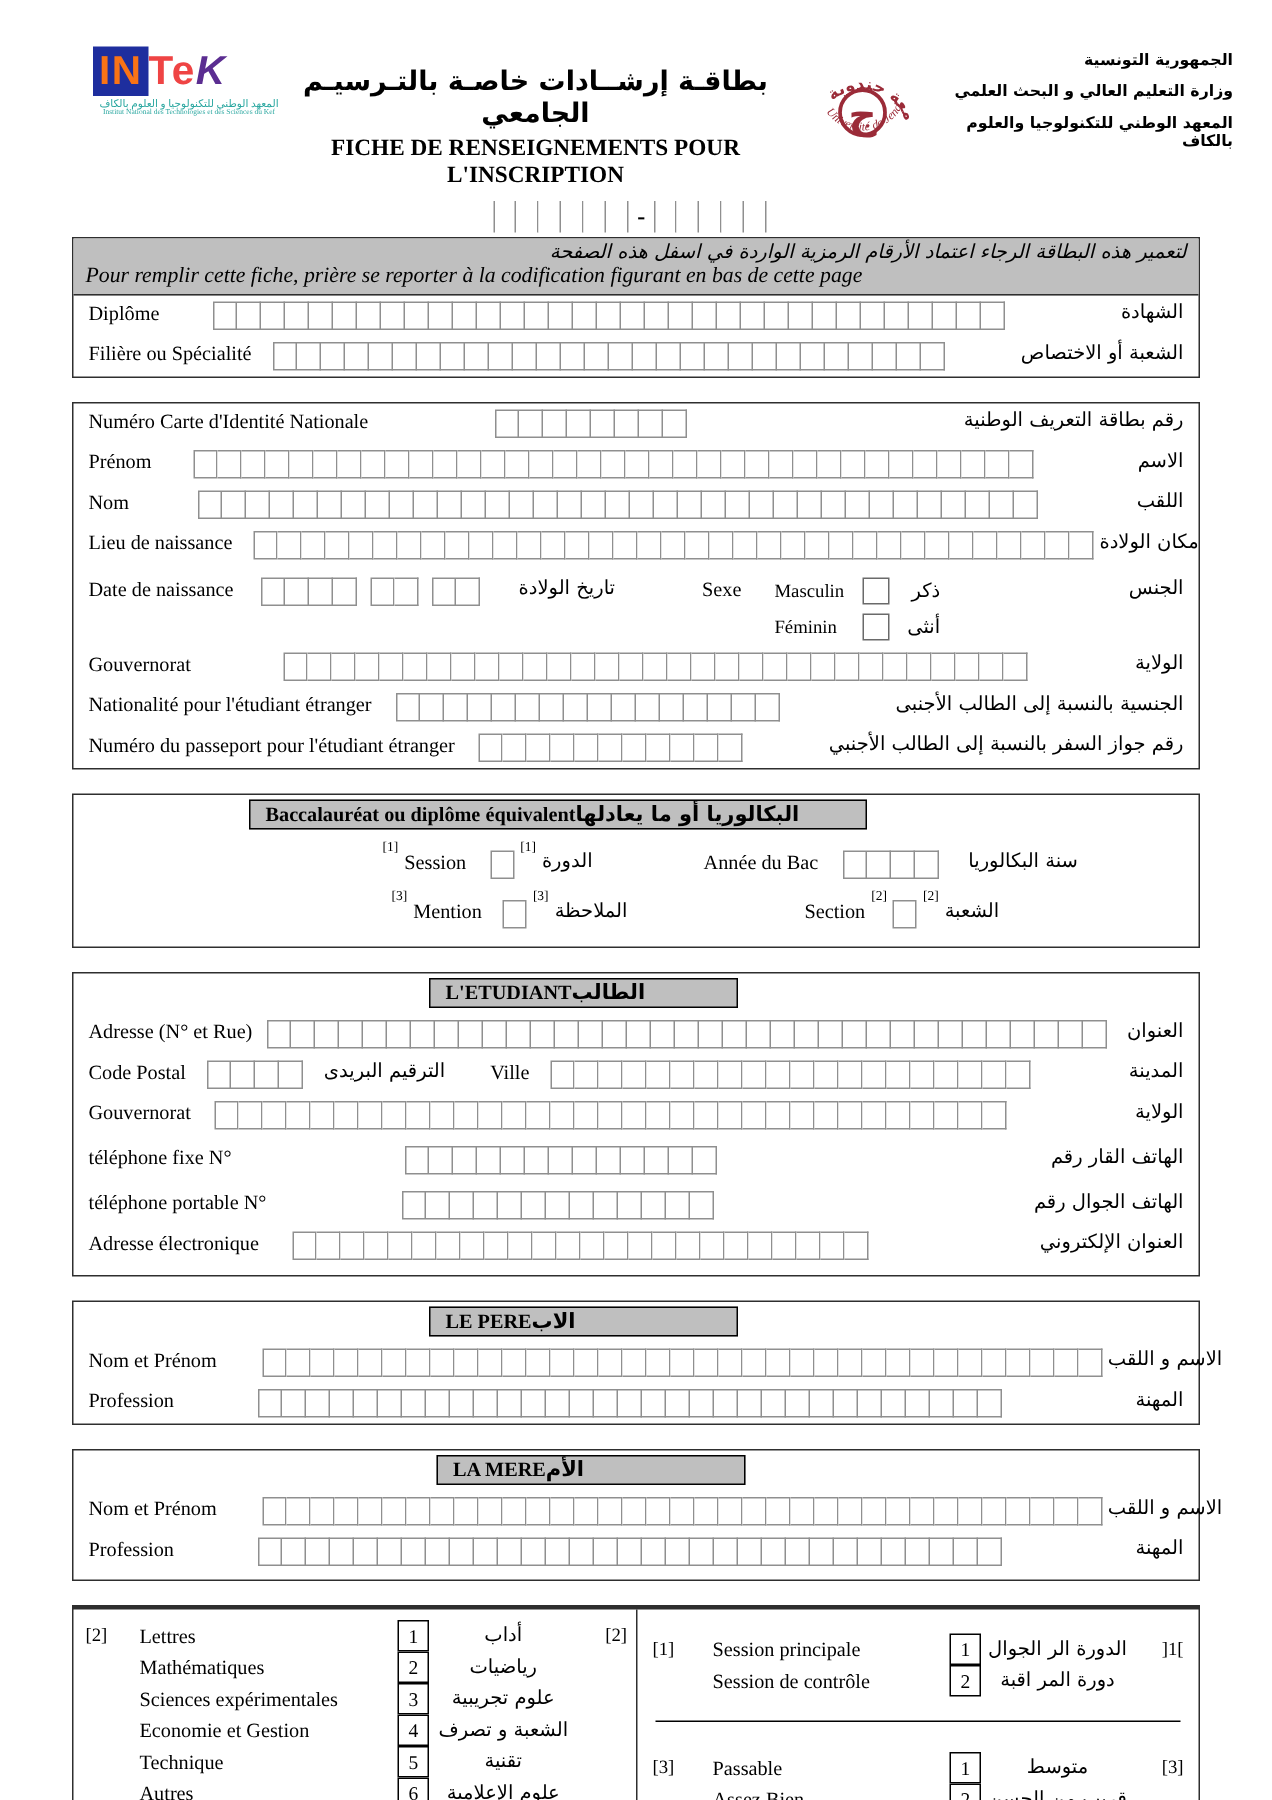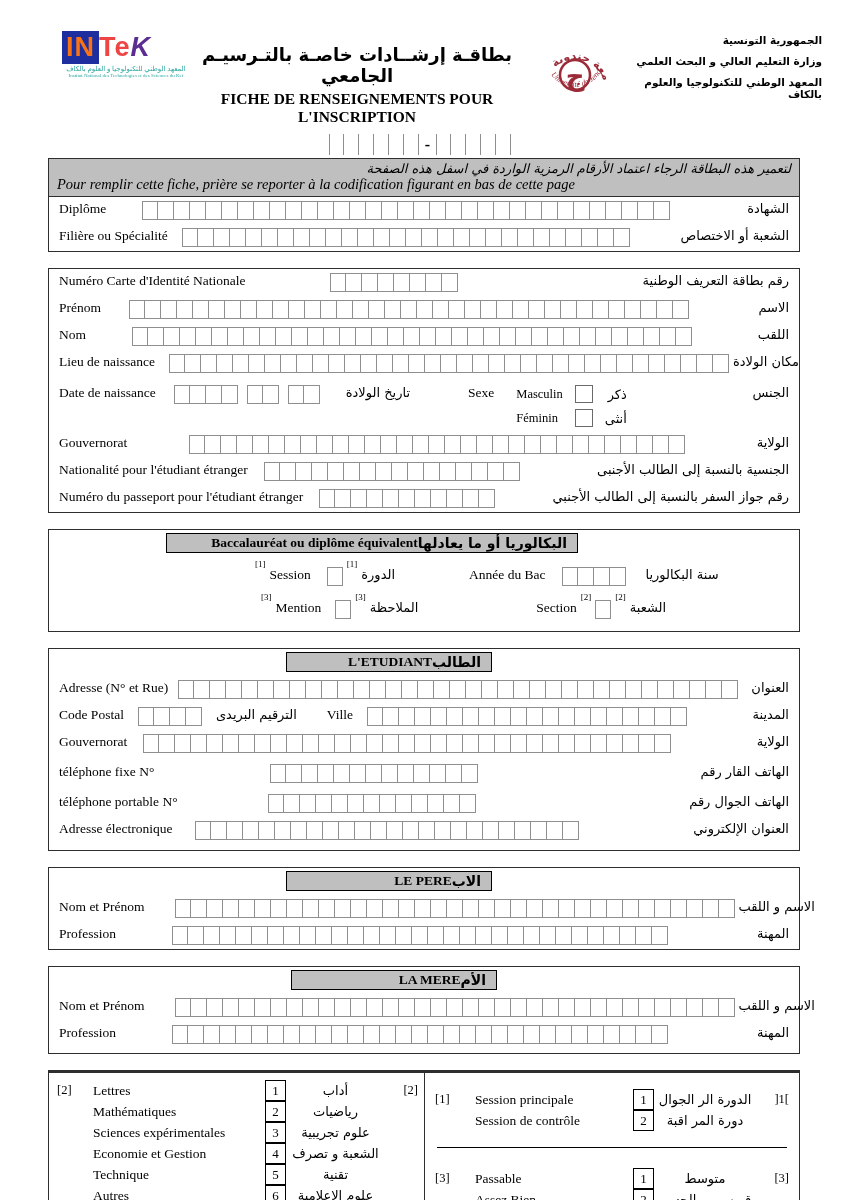--- a/index.html
+++ b/index.html
@@ -40,21 +40,21 @@
 
   .frow { display:flex; align-items:flex-start; padding:4px 10px; }
   .fl { font-size:13.5px; white-space:nowrap; }
   .al { margin-left:auto; font-size:13px; direction:rtl; white-space:nowrap; font-family:"DejaVu Sans", sans-serif; padding-left:4px; }
   .mid-ar { font-size:13px; direction:rtl; font-family:"DejaVu Sans", sans-serif; white-space:nowrap; }
 
   .sexgrid { display:grid; grid-template-columns:auto 18px auto; gap:6px 12px; align-items:center; margin-left:22px; }
   .checkbox { width:18px; height:18px; border:1px solid #6a6a6a; background:#fff; }
 
   .bar { background:#bfbfbf; border:1px solid #000; display:flex; align-items:center;
-         justify-content:flex-end; padding:1px 10px; height:20px; }
+         justify-content:flex-start; padding:1px 10px; height:20px; }
   .bar .bfr { font-weight:bold; font-size:13.5px; }
   .bar .bar2 { font-weight:bold; font-size:14px; direction:rtl; font-family:"DejaVu Sans", sans-serif; }
   .sup { font-size:9px; position:relative; top:-8px; margin:0 4px; }
 
   
   .cod { display:flex; margin:3px 48px 0; border:1px solid #2e2e2e; border-top:3px solid #2e2e2e; }
   .cod-left { width:50%; padding:7px 6px 10px 8px; }
   .cod-right { width:50%; border-left:1px solid #2e2e2e; padding:16px 10px 8px; }
   .cod-row { display:grid; grid-template-columns:36px 172px 24px 1fr 36px; align-items:center; height:21px; font-size:13.5px; }
   .cod-row-r { grid-template-columns:40px 158px 24px 1fr 36px; }

